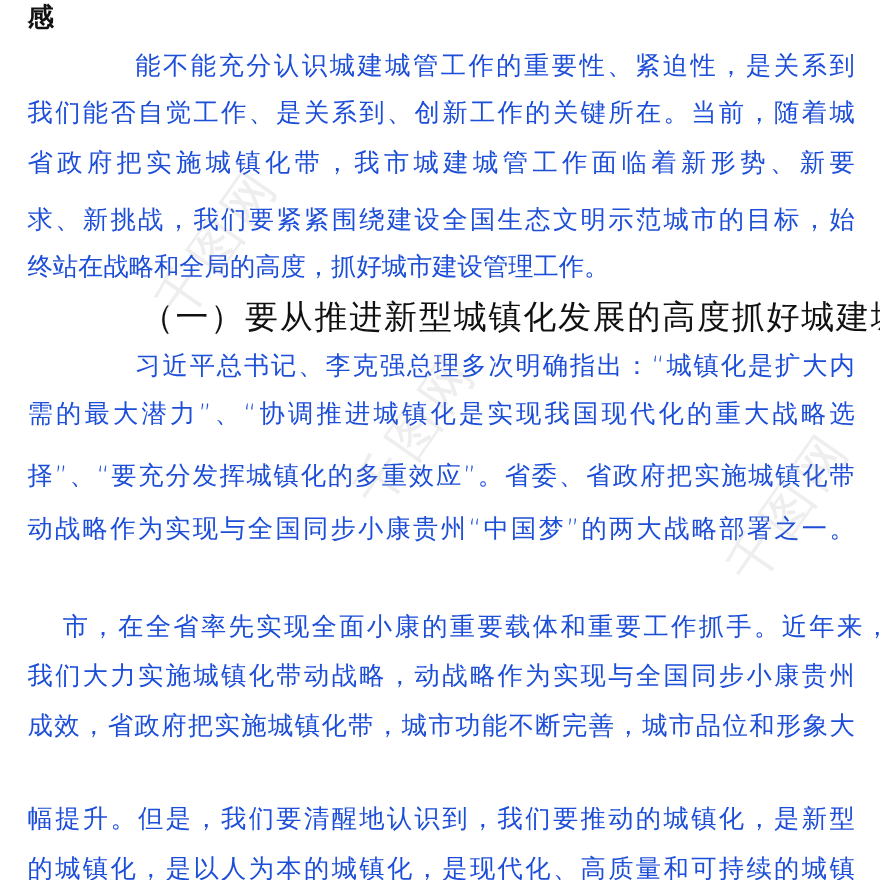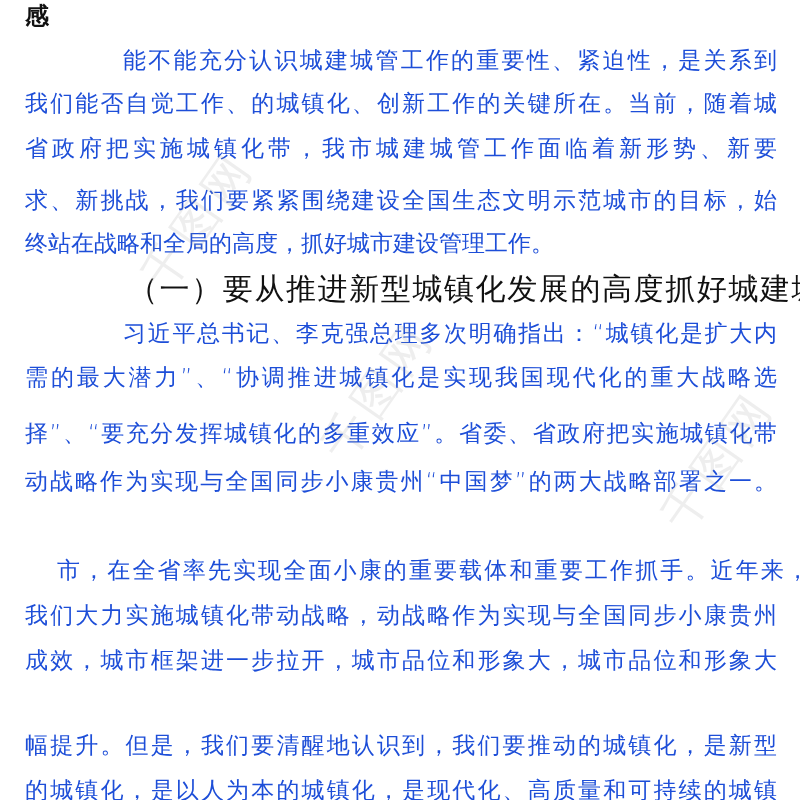--- a/index.html
+++ b/index.html
@@ -21,33 +21,33 @@
                pointer-events: none; white-space: nowrap; letter-spacing: 6px; }
 </style>
 </head>
 <body>
 
 <div class="page">
 
   <div class="heading-top">感</div>
 
   <div class="line indent" style="top:45px;">能不能充分认识城建城管工作的重要性、紧迫性，是关系到</div>
-  <div class="line" style="top:88px;">我们能否自觉工作、的城镇化、创新工作的关键所在。当前，随着城</div>
+  <div class="line" style="top:88px;">我们能否自觉工作、是关系到、创新工作的关键所在。当前，随着城</div>
   <div class="line" style="top:133px;">省政府把实施城镇化带，我市城建城管工作面临着新形势、新要</div>
   <div class="line" style="top:185px;">求、新挑战，我们要紧紧围绕建设全国生态文明示范城市的目标，始</div>
   <div class="line last" style="top:228px;">终站在战略和全局的高度，抓好城市建设管理工作。</div>
 
   <div class="subheading">（一）要从推进新型城镇化发展的高度抓好城建城管工作</div>
 
   <div class="line indent" style="top:318px;">习近平总书记、李克强总理多次明确指出：“城镇化是扩大内</div>
   <div class="line" style="top:362px;">需的最大潜力”、“协调推进城镇化是实现我国现代化的重大战略选</div>
   <div class="line" style="top:418px;">择”、“要充分发挥城镇化的多重效应”。省委、省政府把实施城镇化带</div>
   <div class="line" style="top:466px;">动战略作为实现与全国同步小康贵州“中国梦”的两大战略部署之一。</div>
   <div class="line" style="top:555px;margin-left:32px;">市，在全省率先实现全面小康的重要载体和重要工作抓手。近年来，</div>
   <div class="line" style="top:600px;">我们大力实施城镇化带动战略，动战略作为实现与全国同步小康贵州</div>
-  <div class="line" style="top:645px;">成效，城市框架进一步拉开，城市品位和形象大，城市品位和形象大</div>
+  <div class="line" style="top:645px;">成效，省政府把实施城镇化带，城市功能不断完善，城市品位和形象大</div>
   <div class="line" style="top:730px;">幅提升。但是，我们要清醒地认识到，我们要推动的城镇化，是新型</div>
   <div class="line" style="top:775px;">的城镇化，是以人为本的城镇化，是现代化、高质量和可持续的城镇</div>
 
   <div class="watermark" style="left:120px; top:190px;">千图网</div>
   <div class="watermark" style="left:300px; top:360px;">千图网</div>
   <div class="watermark" style="left:640px; top:430px;">千图网</div>
 </div>
 
 </body></html>

